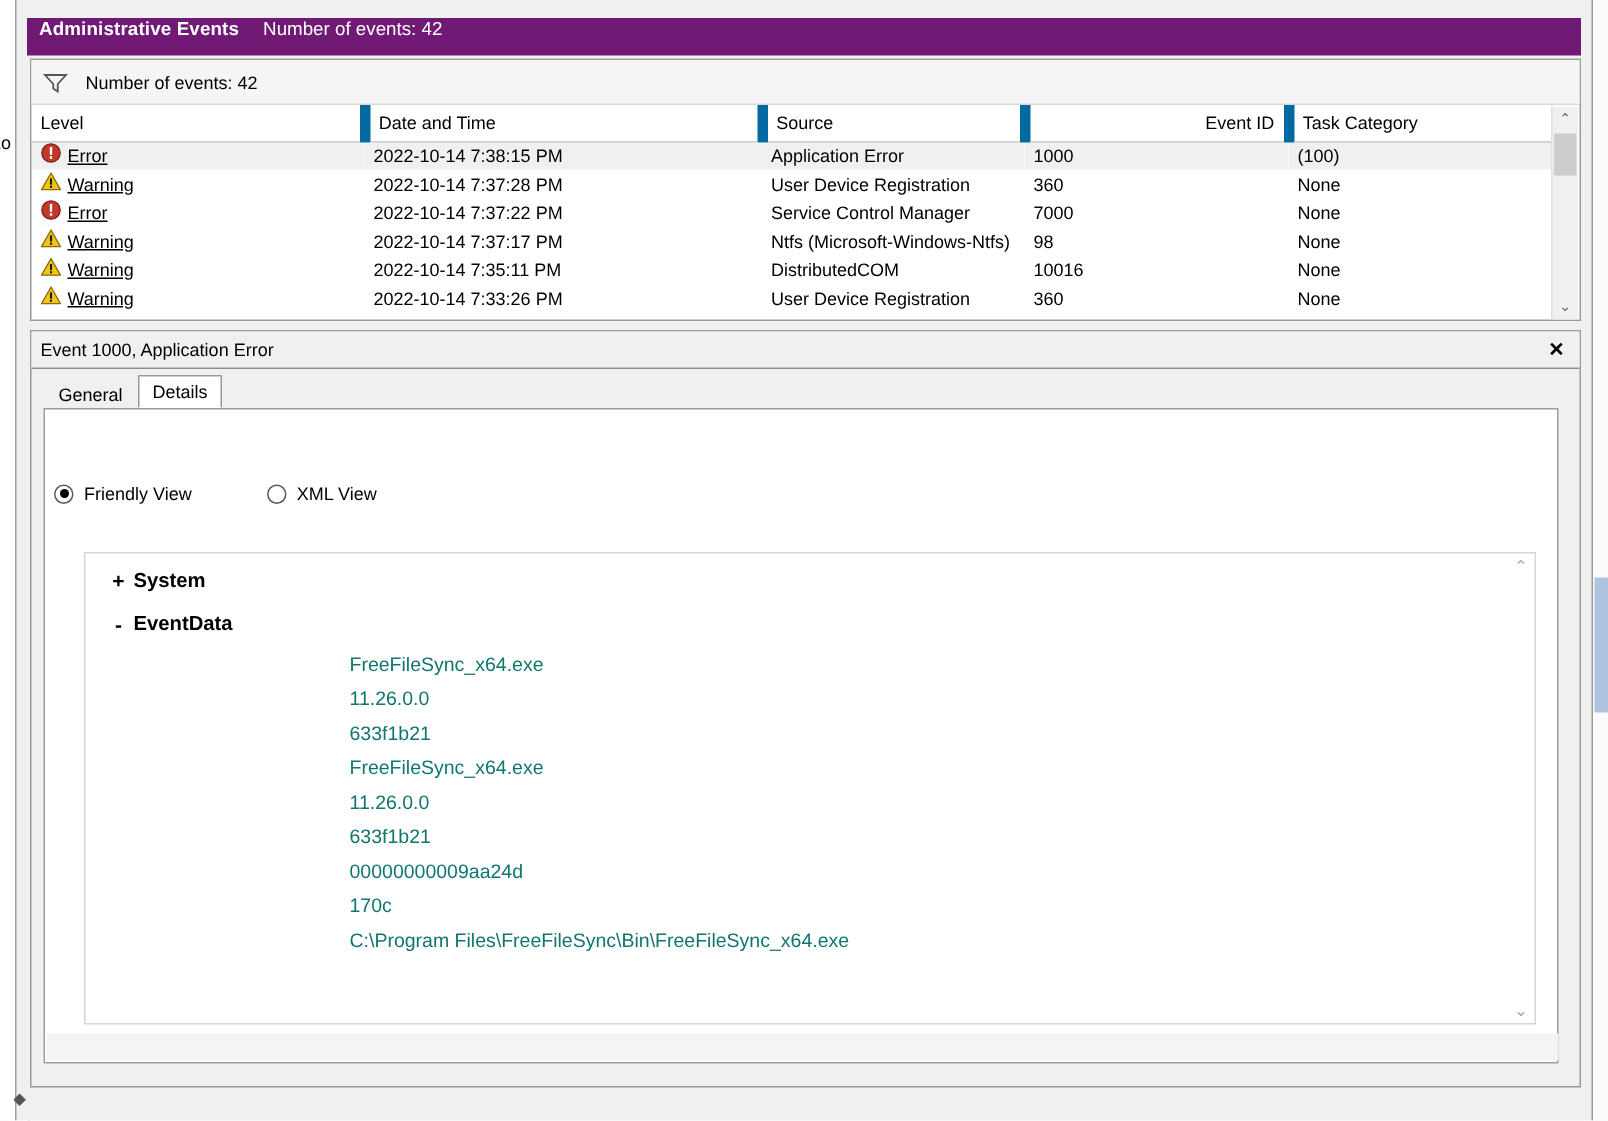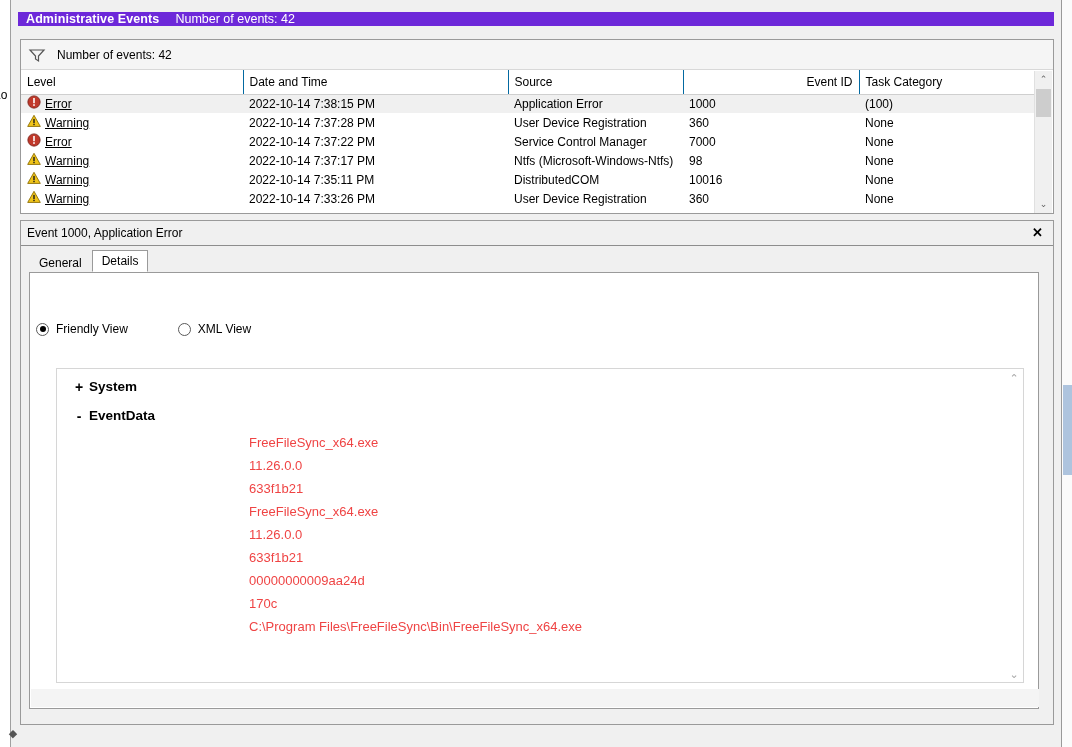--- a/index.html
+++ b/index.html
@@ -39,22 +39,22 @@
   
   .center {
     position: absolute; left: 18px; top: 0;
     width: 1054px; height: 747px;
     background: #f0f0f0;
   }
 
   
   .titlebar {
     position: absolute; left: 0; top: 12px;
-    width: 1036px; height: 14px;
-    background: #6d28d9;
+    width: 1036px; height: 25px;
+    background: #701a75;
     display: flex; align-items: flex-start;
     padding-left: 8px;
     box-sizing: border-box;
   }
   .titlebar-title {
     color: #ffffff; font-size: 12.5px; font-weight: bold;
     letter-spacing: .1px;
   }
   .titlebar-sub {
     color: #ffffff; font-size: 12.5px; margin-left: 16px;
@@ -85,21 +85,21 @@
     overflow: hidden;
   }
   table.events {
     width: 1016px; border-collapse: collapse; table-layout: fixed;
     font-size: 12px; color: #000;
   }
   table.events th {
     height: 24px;
     background: #ffffff;
     border-bottom: 1px solid #cfcfcf;
-    border-right: 1px solid #0369a1;
+    border-right: 7px solid #0369a1;
     font-weight: normal;
     text-align: left;
     padding: 0 6px;
     font-size: 12px;
     vertical-align: middle;
     box-sizing: border-box;
   }
   table.events th.num { text-align: right; }
   table.events th:last-child { border-right: none; }
   table.events td {
@@ -210,22 +210,22 @@
   }
   .node-row { display: flex; font-size: 13px; color: #000; }
   .node-sign {
     width: 20px; text-align: center; font-weight: bold; font-size: 14px;
     color: #000;
   }
   .node-name { font-weight: bold; font-size: 13.5px; }
   .nodes { position: absolute; left: 12px; top: 10px; }
   .node-row + .node-row { margin-top: 13px; }
   .values {
-    position: absolute; left: 192px; top: 62px;
-    font-size: 13px; color: #ef4444; line-height: 23px;
+    position: absolute; left: 176px; top: 62px;
+    font-size: 13px; color: #0f766e; line-height: 23px;
   }
 
   
   .detail-scroll {
     position: absolute; right: 1px; top: 1px;
     width: 16px; height: 313px;
     background: #ffffff;
   }
   .detail-scroll .sb-arrow { width: 16px; color: #a8a8a8; font-size: 11px; }
 

